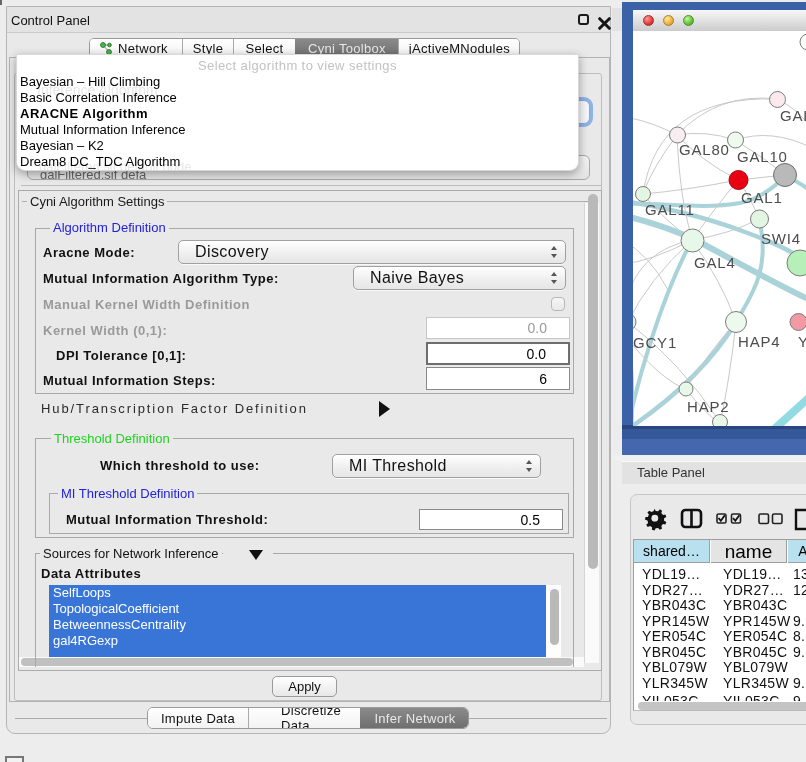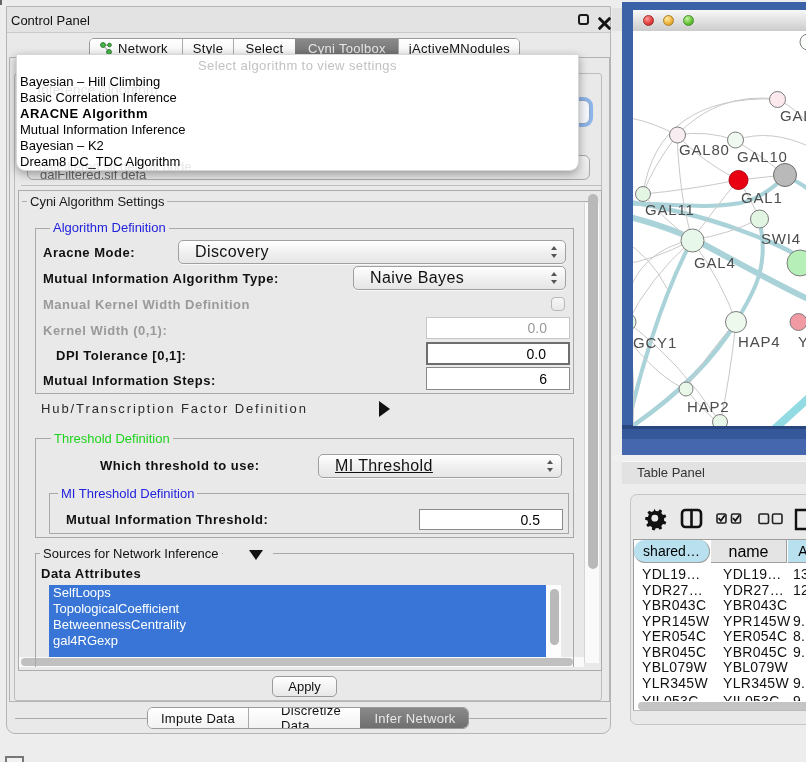--- a/index.html
+++ b/index.html
@@ -96,21 +96,21 @@
   <div class="abs lbl b" style="left:36px;top:366px;">Mutual Information Steps:</div>
   <div class="field" style="left:419px;top:360px;width:144px;height:23px;border:1px solid #8a8a8a;color:#000;">6</div>
 
   <div class="abs lbl" style="left:34px;top:394px;letter-spacing:1.9px;color:#2b2b2b;">Hub/Transcription Factor Definition</div>
   <div class="abs" style="left:372px;top:394px;width:0;height:0;border-top:8px solid transparent;border-bottom:8px solid transparent;border-left:11px solid #111;"></div>
 
   <div class="abs" style="left:28px;top:431px;width:539px;height:100px;border:1px solid #a8a8a8;"></div>
   <div class="gtitle" style="left:44px;top:424px;color:#1ed31e;">Threshold Definition</div>
 
   <div class="abs lbl b" style="left:93px;top:451px;">Which threshold to use:</div>
-  <div class="combo" style="left:311px;top:447px;width:244px;height:24px;text-decoration:underline;">MI Threshold<span class="carets"></span></div>
+  <div class="combo" style="left:325px;top:447px;width:209px;height:24px;">MI Threshold<span class="carets"></span></div>
 
   <div class="abs" style="left:42px;top:486px;width:520px;height:41px;border:1px solid #a8a8a8;"></div>
   <div class="gtitle" style="left:51px;top:479px;color:#2222dd;">MI Threshold Definition</div>
   <div class="abs lbl b" style="left:59px;top:505px;">Mutual Information Threshold:</div>
   <div class="field" style="left:412px;top:502px;width:144px;height:21px;border:1px solid #8a8a8a;color:#000;">0.5</div>
 
   <div class="abs" style="left:28px;top:546px;width:539px;height:114px;border:1px solid #a8a8a8;border-bottom:none;"></div>
   <div class="gtitle" style="left:33px;top:539px;color:#111;">Sources for Network Inference</div>
   <div class="abs" style="left:216px;top:540px;width:50px;height:14px;background:#e9e9e9;"></div>
   <div class="abs" style="left:242px;top:543px;width:0;height:0;border-left:7px solid transparent;border-right:7px solid transparent;border-top:10px solid #111;"></div>
@@ -252,22 +252,22 @@
   </g>
   <g fill="none" stroke="#111" stroke-width="1.8">
     <path d="M74.5,12 l2.3,2.8 4,-5.5"></path>
     <path d="M89,12 l2.3,2.8 4,-5.5"></path>
   </g>
   <path d="M152,4 h12 l6,6 v13 h-18 z" fill="#e9e9e9" stroke="#111" stroke-width="2.4"></path>
   <path d="M164,4 v6 h6" fill="none" stroke="#111" stroke-width="2"></path>
 </svg>
 
 <div class="abs" style="left:633px;top:539px;width:173px;height:171px;background:#fff;border-left:1px solid #9e9e9e;border-top:1px solid #9e9e9e;overflow:hidden;">
-  <div style="position:absolute;left:0;top:0;width:76px;height:23px;background:#b9e0ef;border-right:1px solid #9e9e9e;border-bottom:1px solid #9e9e9e;text-align:center;font-size:14px;line-height:23px;border-radius:11px;">shared…</div>
-  <div style="position:absolute;left:77px;top:0;width:76px;height:23px;background:#e4e4e4;border-right:1px solid #9e9e9e;border-bottom:1px solid #9e9e9e;text-align:center;font-size:16px;line-height:23px;">name</div>
+  <div style="position:absolute;left:0;top:0;width:76px;height:23px;background:#b9e0ef;border-right:1px solid #9e9e9e;border-bottom:1px solid #9e9e9e;text-align:center;font-size:14px;line-height:23px;">shared…</div>
+  <div style="position:absolute;left:77px;top:0;width:76px;height:23px;background:#e4e4e4;border-right:1px solid #9e9e9e;border-bottom:1px solid #9e9e9e;text-align:center;font-size:19px;line-height:23px;">name</div>
   <div style="position:absolute;left:154px;top:0;width:30px;height:23px;background:#b9e0ef;border-bottom:1px solid #9e9e9e;text-align:center;font-size:14px;line-height:23px;">A</div>
   <div class="trow" style="top:26px;">
       <span style="left:8px;">YDL19…</span>
       <span style="left:89px;">YDL19…</span>
       <span style="left:159px;">13…</span>
     </div>
   <div class="trow" style="top:41.5px;">
       <span style="left:8px;">YDR27…</span>
       <span style="left:89px;">YDR27…</span>
       <span style="left:159px;">12…</span>

